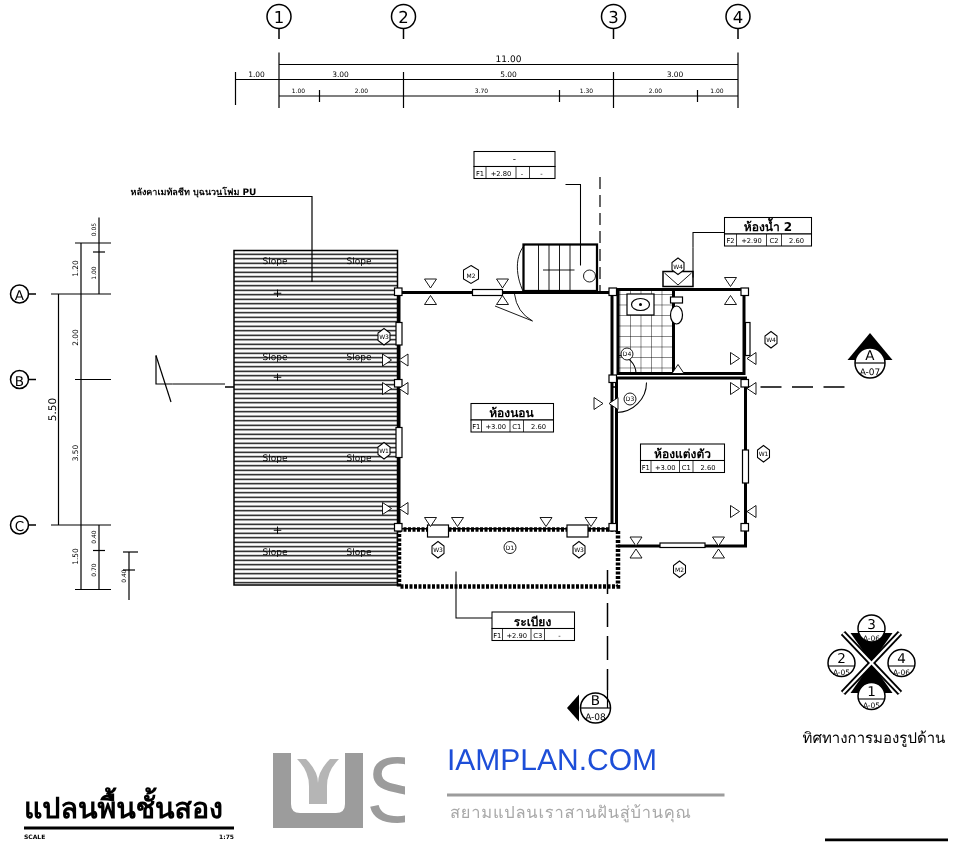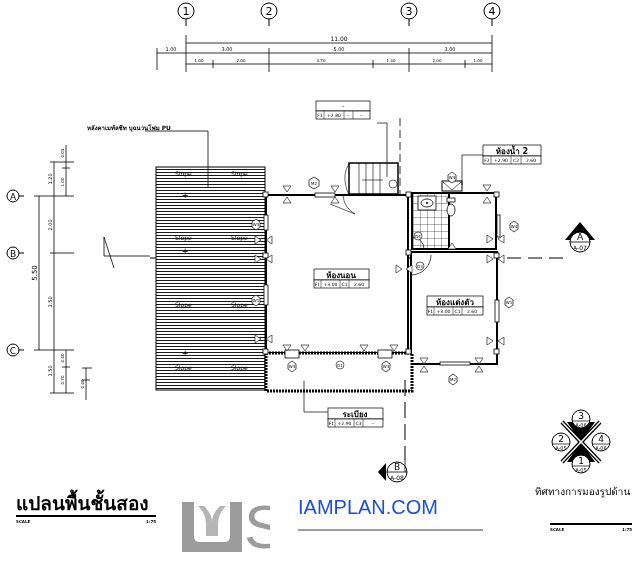--- a/index.html
+++ b/index.html
@@ -1,19 +1,19 @@
 <!DOCTYPE html>
 <html><head>
 <meta charset="utf-8">
 <style>
   html,body{margin:0;padding:0;background:#fff;}
   body{width:640px;height:561px;position:relative;overflow:hidden;font-family:"DejaVu Sans",sans-serif;color:#000;}
   svg{position:absolute;left:0;top:0;}
   .t{font-family:"DejaVu Sans",sans-serif;}
-  .title-block{position:absolute;}
+  .title-block{position:absolute;margin-top:36px;}
   .title-main{font-family:"DejaVu Sans",sans-serif;font-weight:bold;font-size:19px;line-height:22px;white-space:nowrap;}
   .title-rule{height:2px;background:#000;margin-top:1px;}
   .scale-row{display:flex;justify-content:space-between;font-size:4px;font-weight:bold;margin-top:2px;}
   .logo{position:absolute;left:180px;top:496px;width:310px;height:60px;}
   .logo-text{position:absolute;left:82px;top:0px;font-family:"Liberation Sans",sans-serif;font-size:20px;color:#1d4ed8;letter-spacing:0px;white-space:nowrap;text-align:center;}
   .logo-sub{position:absolute;left:120px;top:36px;font-size:11px;color:#a8a8a8;white-space:nowrap;letter-spacing:0.5px;}
   .logo-line{position:absolute;left:118px;top:33px;width:185px;height:2px;background:#9c9c9c;}
   .elev-caption{position:absolute;left:535px;top:484px;font-size:10px;white-space:nowrap;}
   .note{position:absolute;left:87px;top:123px;font-size:6px;font-weight:bold;white-space:nowrap;}
 </style>
@@ -458,13 +458,14 @@
 </div>
 
 <div class="logo">
   <svg width="90" height="60" viewBox="0 0 90 60" style="position:absolute;left:0;top:0;">
     <path d="M2 6 L14 6 L14 40 Q14 46 20 46 L44 46 Q50 46 50 40 L50 6 L62 6 L62 56 L2 56 Z" fill="#9c9c9c"></path>
     <path d="M18 10 Q26 18 26 28 L26 40 L38 40 L38 28 Q38 18 46 10 L40 10 Q32 18 32 26 Q32 18 24 10 Z" fill="#b5b5b5"></path>
     <text x="64" y="52" font-size="62" fill="#9c9c9c" font-family="Liberation Sans, sans-serif">S</text>
   </svg>
   <div class="logo-text" style="left:118px;">IAMPLAN.COM</div>
   <div class="logo-line"></div>
+  <div class="logo-sub">สยามแปลนเราสานฝันสู่บ้านคุณ</div>
 </div>
 
 </body></html>

